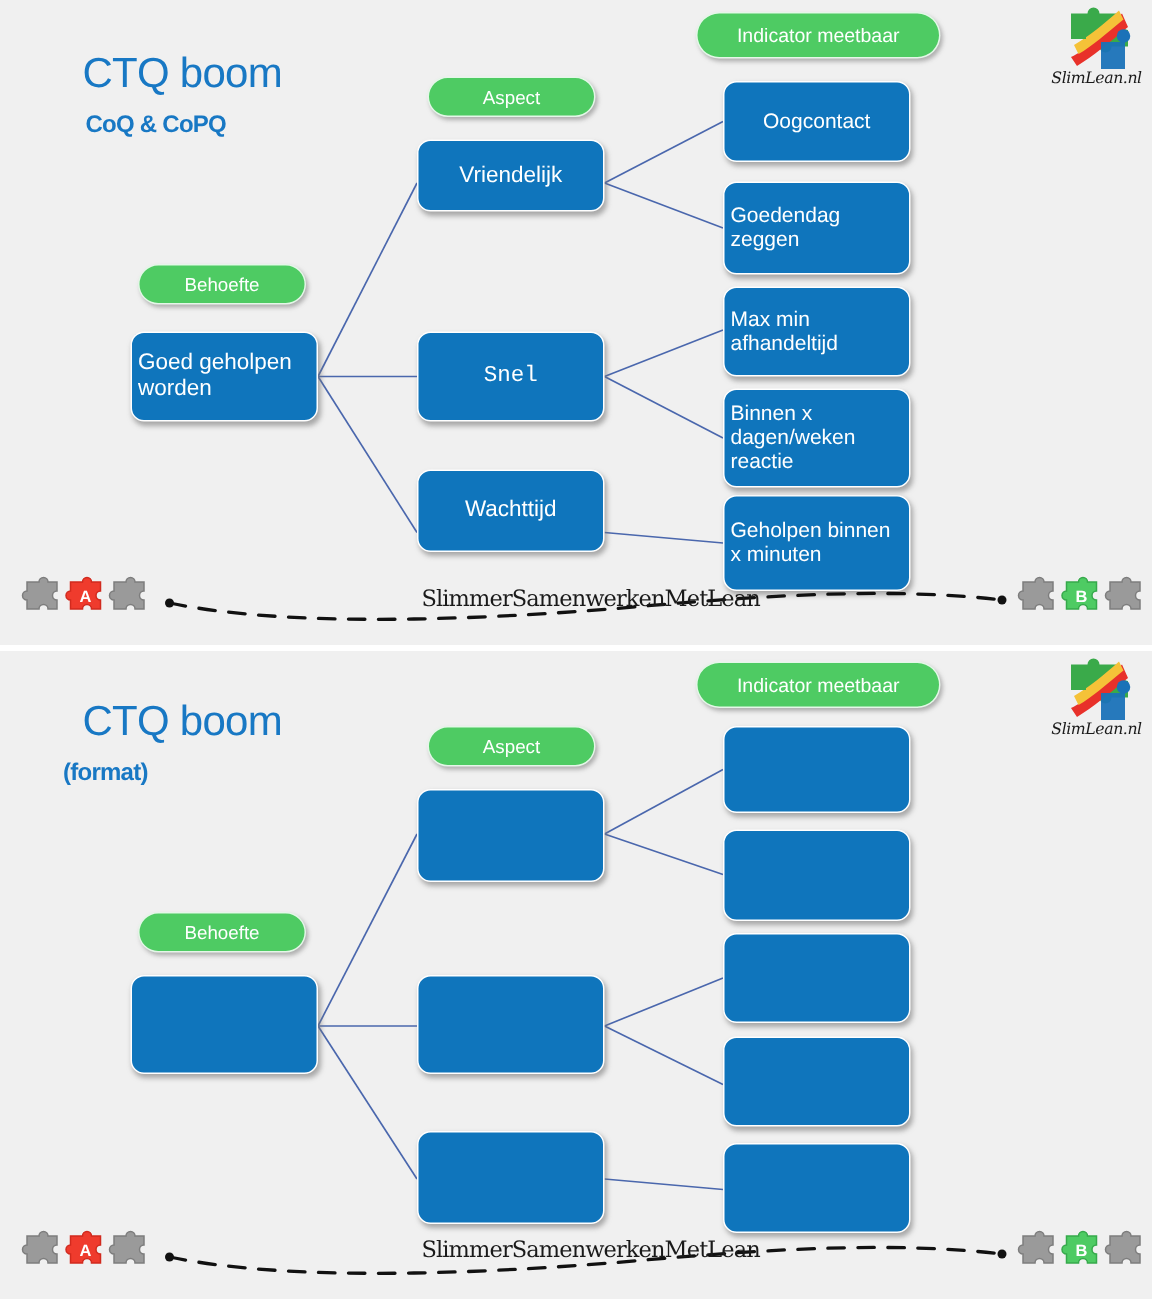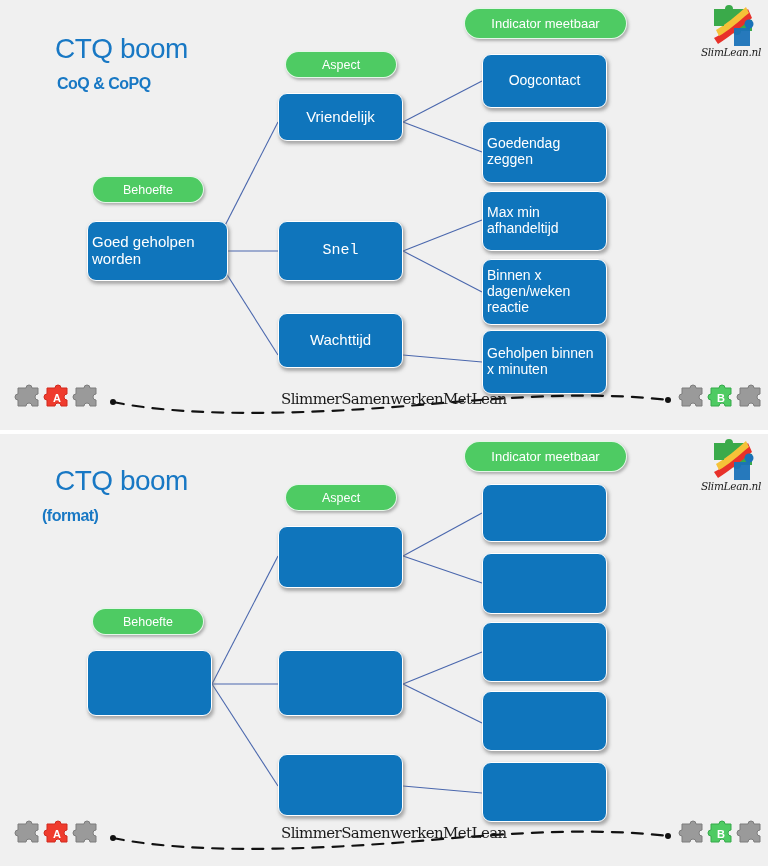--- a/index.html
+++ b/index.html
@@ -115,21 +115,21 @@
     <line x1="403" y1="355" x2="482" y2="362"></line>
   </svg>
 
   <div class="title title-main" style="left:55px;top:32px;">CTQ boom</div>
   <div class="title title-sub" style="left:57px;top:76px;">CoQ &amp; CoPQ</div>
 
   <div class="pill" style="left:92px;top:176px;width:112px;height:27px;">Behoefte</div>
   <div class="pill" style="left:285px;top:51px;width:112px;height:27px;">Aspect</div>
   <div class="pill" style="left:464px;top:8px;width:163px;height:31px;font-size:13px;">Indicator meetbaar</div>
 
-  <div class="box" style="left:87px;top:221px;width:141px;height:60px;">Goed geholpen worden</div>
+  <div class="box" style="left:87px;top:221px;width:125px;height:60px;">Goed geholpen worden</div>
 
   <div class="box" style="left:278px;top:93px;width:125px;height:48px;">Vriendelijk</div>
   <div class="box" style="left:278px;top:221px;width:125px;height:60px;font-family:Liberation Mono, monospace;">Snel</div>
   <div class="box" style="left:278px;top:313px;width:125px;height:55px;">Wachttijd</div>
 
   <div class="box small" style="left:482px;top:54px;width:125px;height:54px;">Oogcontact</div>
   <div class="box small" style="left:482px;top:121px;width:125px;height:62px;">Goedendag zeggen</div>
   <div class="box small" style="left:482px;top:191px;width:125px;height:60px;">Max min afhandeltijd</div>
   <div class="box small" style="left:482px;top:330px;width:125px;height:64px;">Geholpen binnen x minuten</div>
   <div class="box small" style="left:482px;top:259px;width:125px;height:66px;">Binnen x dagen/weken reactie</div>

